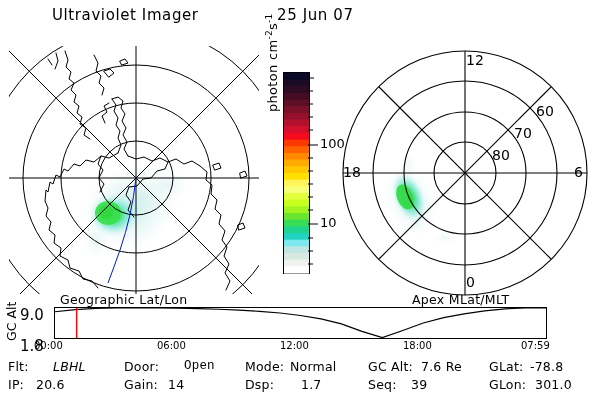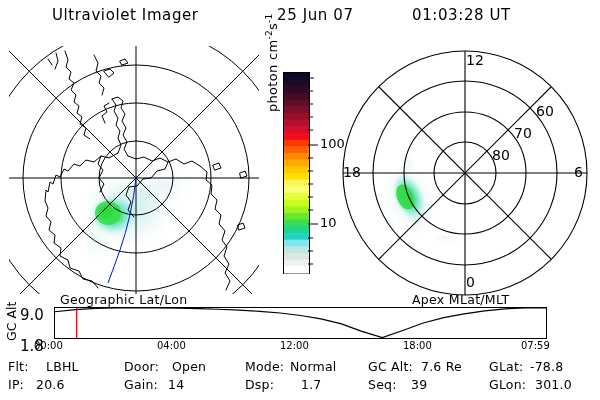--- a/index.html
+++ b/index.html
@@ -53,21 +53,20 @@
   .st{position:absolute;font-size:12.5px;white-space:nowrap;letter-spacing:.2px;}
 </style>
 </head>
 <body>
 
 <div class="root">
 
   <div class="header">
     <div class="hdr-title">Ultraviolet Imager</div>
     <div class="hdr-date">25 Jun 07</div>
-    <div class="hdr-time">01:03:28 UT</div>
   </div>
 
   <div class="panel" id="geo-panel">
     <svg width="252" height="250" viewBox="0 0 252 250">
       <defs>
         <clipPath id="geoClip">
             <rect x="0" y="0" width="252" height="250"></rect>
           </clipPath>
         <radialGradient id="auroraA" cx="50%" cy="50%" r="50%">
           <stop offset="0%" stop-color="#2ddc4e" stop-opacity="0.95"></stop>
@@ -294,32 +293,32 @@
     <div class="orb-ytick" style="left:20px;top:13px;">9.0</div>
     <div class="orb-ytick" style="left:20px;top:44px;">1.8</div>
 
     <svg width="600" height="58" viewBox="0 0 600 58">
       <rect x="54.5" y="14.5" width="492" height="31" fill="none" stroke="#000" stroke-width="1"></rect>
       <polyline id="orbit-line" fill="none" stroke="#000" stroke-width="1.2" points="55.00,18.75 75.46,16.67 95.92,15.42 116.38,15.00 136.83,15.00 157.29,15.00 177.75,15.21 198.21,15.63 218.67,16.25 239.13,17.08 259.58,18.33 280.04,20.00 300.50,22.50 320.96,25.83 341.42,30.83 361.88,38.33 382.33,44.58 402.79,37.50 423.25,30.00 443.71,24.58 464.17,20.83 484.63,17.92 505.08,15.83 525.54,15.00 546.00,15.00"></polyline>
       <line id="orbit-marker" x1="76.64" y1="15" x2="76.64" y2="45" stroke="#ff0000" stroke-width="1.4"></line>
     </svg>
 
     <div class="orb-xtick" style="left:34px;top:47px;">00:00</div>
-    <div class="orb-xtick" style="left:157px;top:47px;">04:00</div>
+    <div class="orb-xtick" style="left:157px;top:47px;">06:00</div>
     <div class="orb-xtick" style="left:280px;top:47px;">12:00</div>
     <div class="orb-xtick" style="left:403px;top:47px;">18:00</div>
     <div class="orb-xtick" style="left:521px;top:47px;">07:59</div>
   </div>
 
   <div class="panel" id="status-panel">
 
     <div class="st" style="left:8px;top:4px;">Flt:</div>
-    <div class="st" style="left:46px;top:4px;">LBHL</div>
+    <div class="st" style="left:53px;top:4px;font-style:italic;">LBHL</div>
     <div class="st" style="left:124px;top:4px;">Door:</div>
-    <div class="st" style="left:172px;top:4px;">Open</div>
+    <div class="st" style="left:184px;top:4px;font-family:Liberation Mono, monospace;">Open</div>
     <div class="st" style="left:245px;top:4px;">Mode:</div>
     <div class="st" style="left:290px;top:4px;">Normal</div>
     <div class="st" style="left:368px;top:4px;">GC Alt:</div>
     <div class="st" style="left:421px;top:4px;">7.6 Re</div>
     <div class="st" style="left:489px;top:4px;">GLat:</div>
     <div class="st" style="left:530px;top:4px;">-78.8</div>
 
     <div class="st" style="left:8px;top:22px;">IP:</div>
     <div class="st" style="left:36px;top:22px;">20.6</div>
     <div class="st" style="left:124px;top:22px;">Gain:</div>

